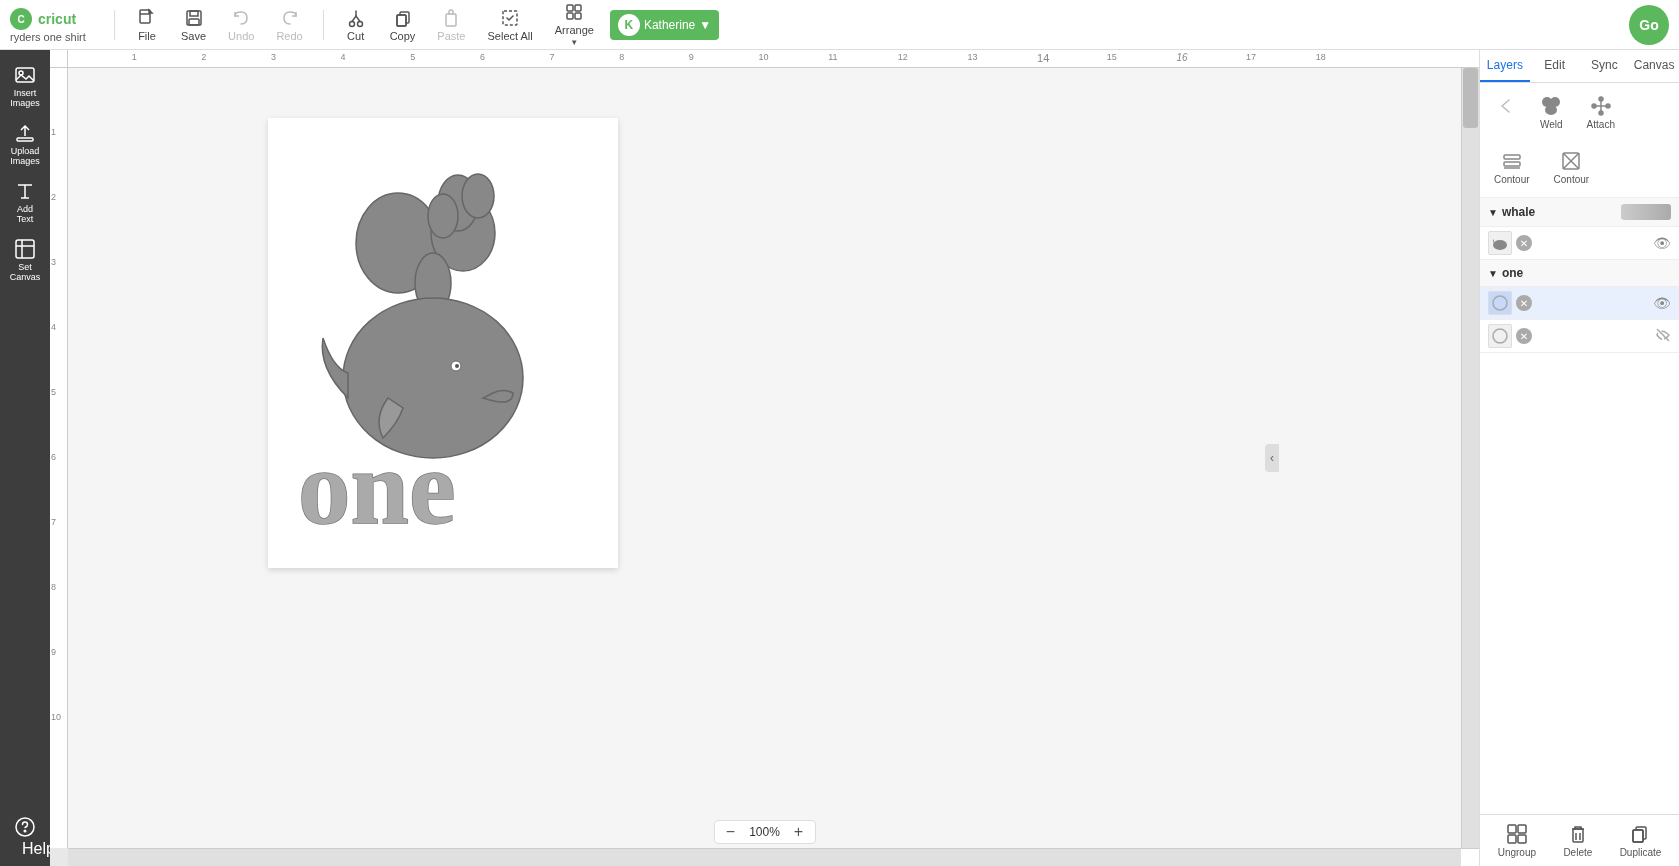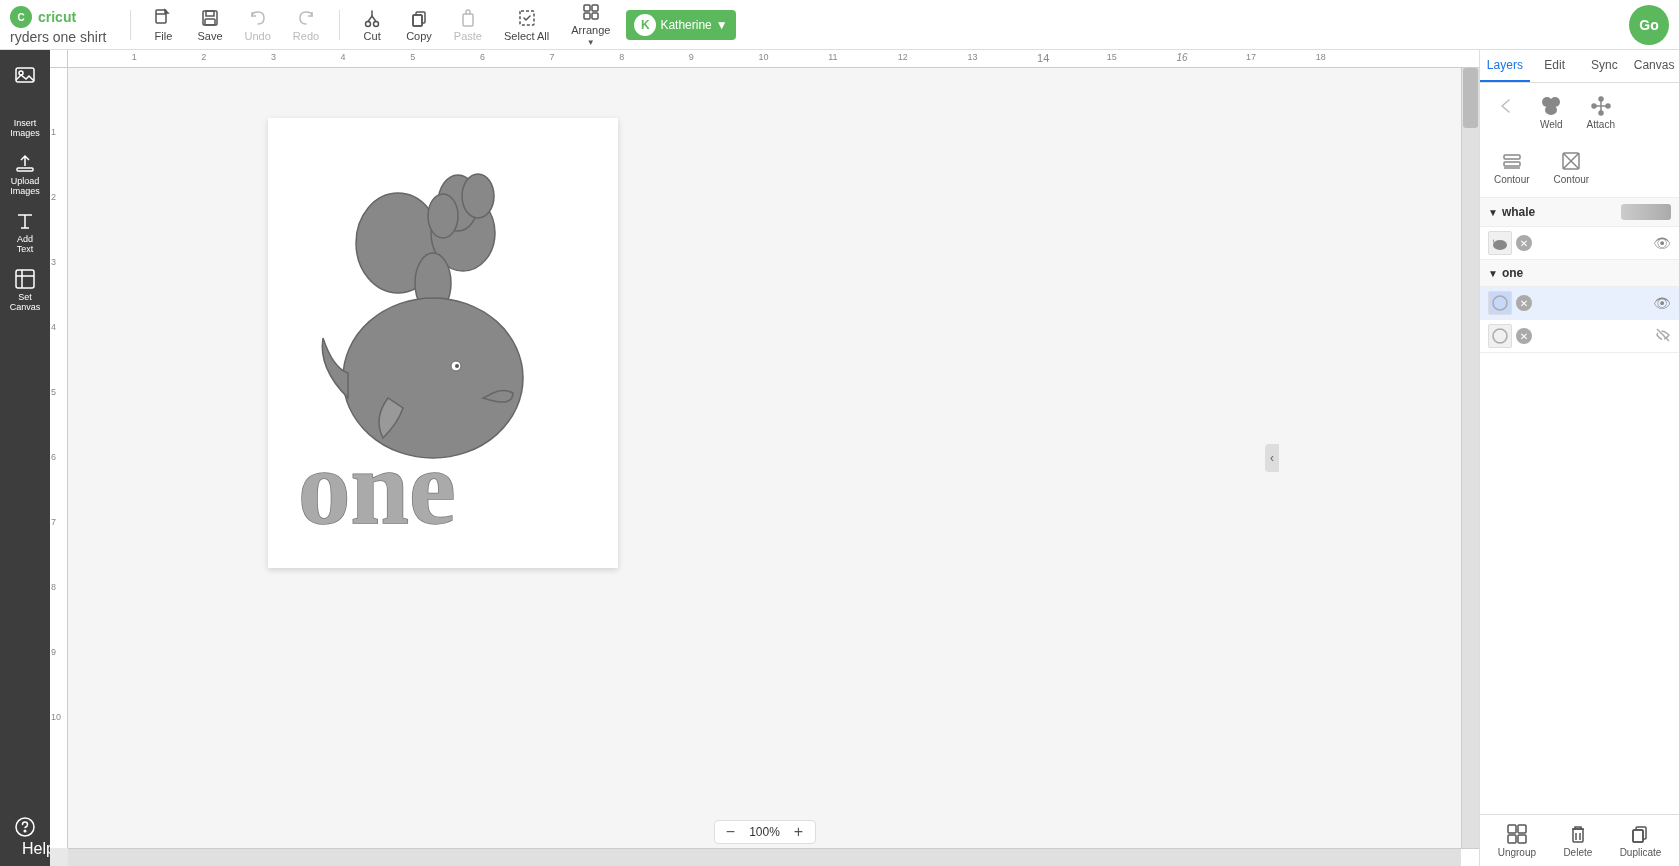--- a/index.html
+++ b/index.html
@@ -15,21 +15,21 @@
       padding: 0 10px;
       gap: 10px;
     }
     #logo-area {
       display: flex;
       flex-direction: column;
       align-items: flex-start;
       margin-right: 10px;
     }
     #logo-svg { width: 80px; height: 24px; }
-    #project-name { font-size: 14px; color: #555; }
+    #project-name { font-size: 11px; color: #555; }
     .toolbar-sep { width: 1px; height: 30px; background: #ddd; margin: 0 4px; }
     .toolbar-btn {
       display: flex;
       flex-direction: column;
       align-items: center;
       justify-content: center;
       cursor: pointer;
       padding: 2px 6px;
       min-width: 36px;
       color: #444;
@@ -335,21 +335,21 @@
 
 <div id="main-layout">
 
   <div id="left-sidebar">
     <div class="sidebar-item">
       <svg viewBox="0 0 22 22" fill="none" stroke="#fff" stroke-width="1.5">
         <rect x="2" y="4" width="18" height="14" rx="2"></rect>
         <circle cx="7" cy="9" r="2"></circle>
         <path d="M2 16 L7 11 L12 15 L15 12 L20 17"></path>
       </svg>
-      <span style="white-space:pre-line;text-align:center;color:#fff;font-size:9px;margin-top:30px;">Insert
+      <span style="white-space:pre-line;text-align:center;color:#fff;font-size:9px;">Insert
 Images</span>
     </div>
     <div class="sidebar-item">
       <svg viewBox="0 0 22 22" fill="none" stroke="#fff" stroke-width="1.5">
         <path d="M11 14 V4 M7 8 L11 4 L15 8"></path>
         <rect x="3" y="16" width="16" height="3" rx="1"></rect>
       </svg>
       <span style="white-space:pre-line;text-align:center;color:#fff;font-size:9px;">Upload
 Images</span>
     </div>

